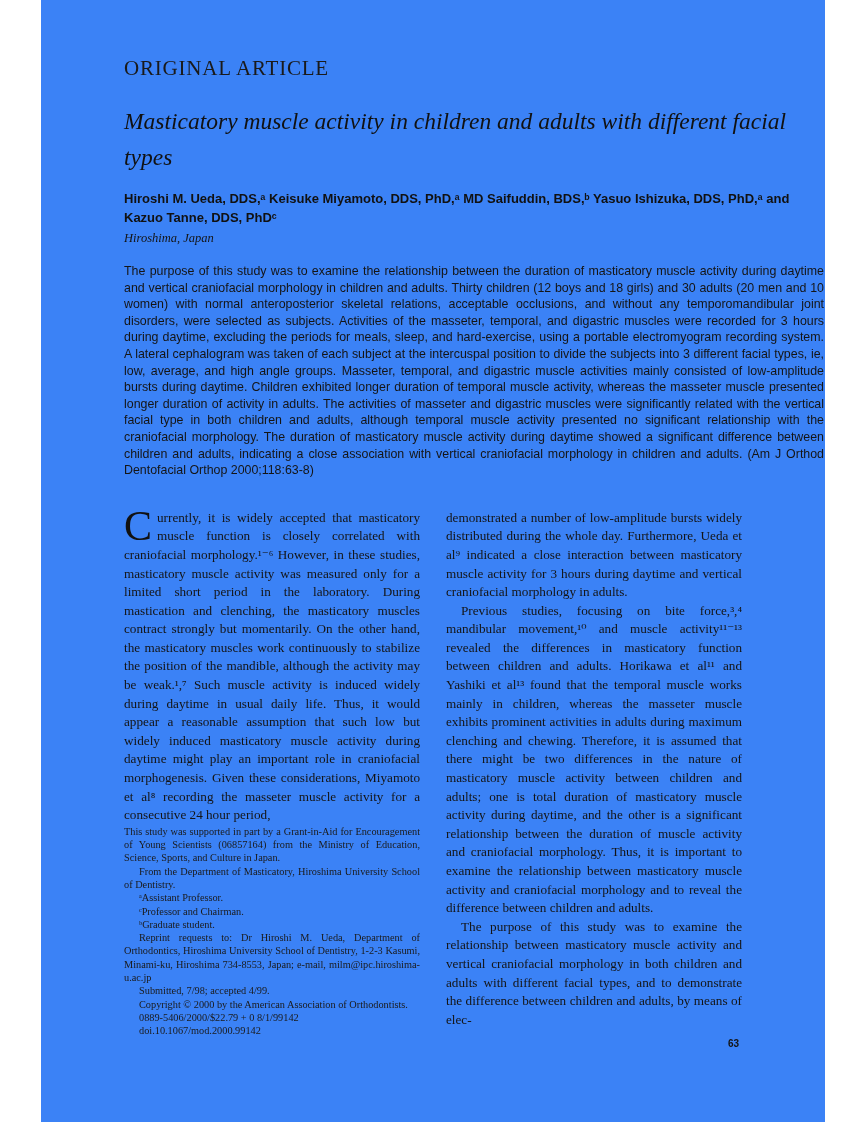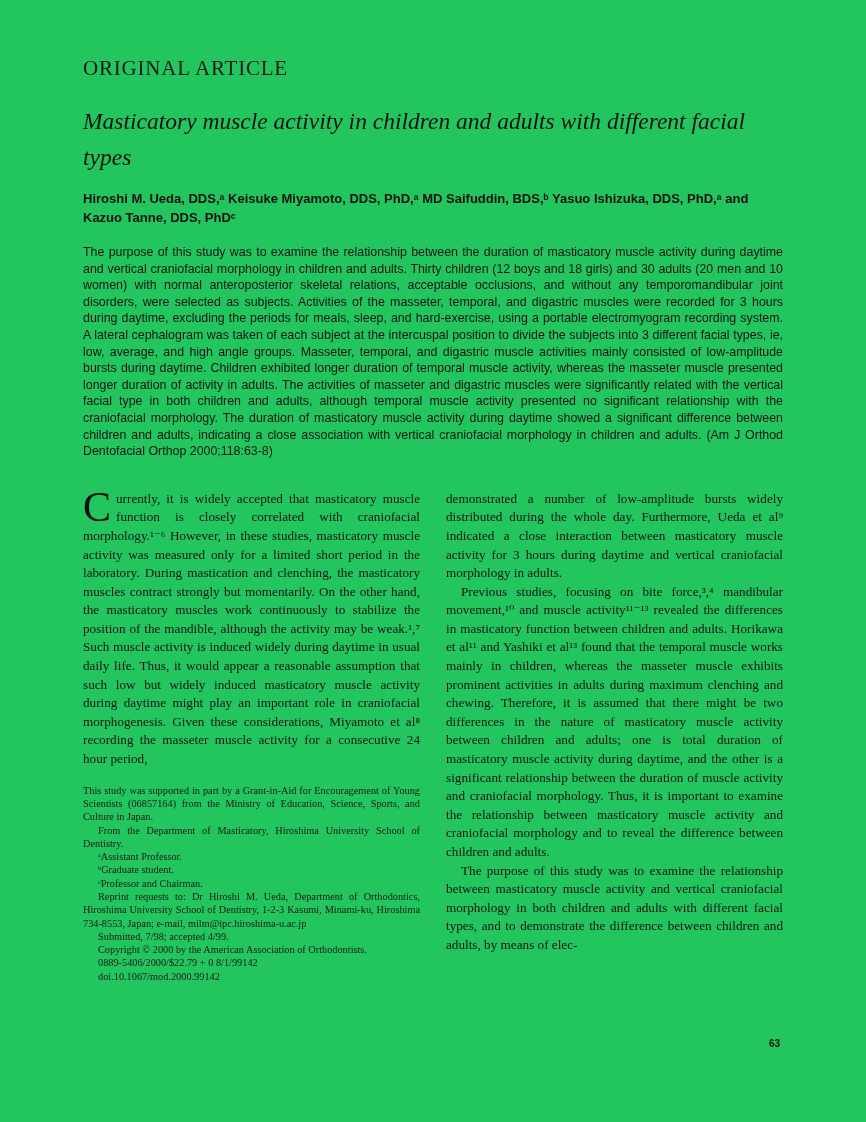--- a/index.html
+++ b/index.html
@@ -1,22 +1,22 @@
 <!DOCTYPE html>
 <html><head>
 <meta charset="utf-8">
 <style>
   * { margin: 0; padding: 0; box-sizing: border-box; }
   html, body { background: #ffffff; }
   .page {
     position: relative;
-    width: 866px;
+    width: 784px;
     height: 1122px;
     margin: 0 auto;
-    background: #22c55e;
+    background: #3b82f6;
     color: #141414;
     padding: 56px 83px 0 83px;
     font-family: "Liberation Serif", "DejaVu Serif", serif;
     overflow: hidden;
   }
   .section-label {
     font-family: "Liberation Serif", "DejaVu Serif", serif;
     font-size: 21px;
     letter-spacing: 0.8px;
     color: #1a1a1a;
@@ -69,21 +69,20 @@
   .col p + p { text-indent: 15px; }
   .drop-cap {
     float: left;
     font-size: 42px;
     line-height: 33px;
     padding: 1px 5px 0 0;
     font-family: "Liberation Serif", "DejaVu Serif", serif;
     color: #111;
   }
   .footnotes {
-    margin-top: 15px;
     font-size: 10.3px;
     line-height: 13.3px;
     text-align: justify;
     color: #1a1a1a;
   }
   .footnotes p { margin: 0; }
   .page-number {
     position: absolute;
     top: 1038px;
     right: 86px;
@@ -96,34 +95,35 @@
 <body>
 
 <div class="page">
 
   <div class="section-label">ORIGINAL ARTICLE</div>
 
   <h1 class="article-title">Masticatory muscle activity in children and adults with different facial types</h1>
 
   <div class="authors">Hiroshi M. Ueda, DDS,ᵃ Keisuke Miyamoto, DDS, PhD,ᵃ MD Saifuddin, BDS,ᵇ Yasuo Ishizuka, DDS, PhD,ᵃ and Kazuo Tanne, DDS, PhDᶜ</div>
 
+  <div class="location">Hiroshima, Japan</div>
 
   <div class="abstract">The purpose of this study was to examine the relationship between the duration of masticatory muscle activity during daytime and vertical craniofacial morphology in children and adults. Thirty children (12 boys and 18 girls) and 30 adults (20 men and 10 women) with normal anteroposterior skeletal relations, acceptable occlusions, and without any temporomandibular joint disorders, were selected as subjects. Activities of the masseter, temporal, and digastric muscles were recorded for 3 hours during daytime, excluding the periods for meals, sleep, and hard-exercise, using a portable electromyogram recording system. A lateral cephalogram was taken of each subject at the intercuspal position to divide the subjects into 3 different facial types, ie, low, average, and high angle groups. Masseter, temporal, and digastric muscle activities mainly consisted of low-amplitude bursts during daytime. Children exhibited longer duration of temporal muscle activity, whereas the masseter muscle presented longer duration of activity in adults. The activities of masseter and digastric muscles were significantly related with the vertical facial type in both children and adults, although temporal muscle activity presented no significant relationship with the craniofacial morphology. The duration of masticatory muscle activity during daytime showed a significant difference between children and adults, indicating a close association with vertical craniofacial morphology in children and adults. (Am J Orthod Dentofacial Orthop 2000;118:63-8)</div>
 
   <div class="columns">
 
     <div class="col">
       <p><span class="drop-cap">C</span><span>urrently, it is widely accepted that masticatory muscle function is closely correlated with craniofacial morphology.¹⁻⁶ However, in these studies, masticatory muscle activity was measured only for a limited short period in the laboratory. During mastication and clenching, the masticatory muscles contract strongly but momentarily. On the other hand, the masticatory muscles work continuously to stabilize the position of the mandible, although the activity may be weak.¹,⁷ Such muscle activity is induced widely during daytime in usual daily life. Thus, it would appear a reasonable assumption that such low but widely induced masticatory muscle activity during daytime might play an important role in craniofacial morphogenesis. Given these considerations, Miyamoto et al⁸ recording the masseter muscle activity for a consecutive 24 hour period,</span></p>
 
       <div class="footnotes">
         <p>This study was supported in part by a Grant-in-Aid for Encouragement of Young Scientists (06857164) from the Ministry of Education, Science, Sports, and Culture in Japan.</p>
         <p>From the Department of Masticatory, Hiroshima University School of Dentistry.</p>
         <p>ᵃAssistant Professor.</p>
+        <p>ᶜProfessor and Chairman.</p>
         <p>ᵇGraduate student.</p>
-        <p>ᶜProfessor and Chairman.</p>
         <p>Reprint requests to: Dr Hiroshi M. Ueda, Department of Orthodontics, Hiroshima University School of Dentistry, 1-2-3 Kasumi, Minami-ku, Hiroshima 734-8553, Japan; e-mail, milm@ipc.hiroshima-u.ac.jp</p>
         <p>Submitted, 7/98; accepted 4/99.</p>
         <p>Copyright © 2000 by the American Association of Orthodontists.</p>
         <p>0889-5406/2000/$22.79 + 0   8/1/99142</p>
         <p>doi.10.1067/mod.2000.99142</p>
       </div>
     </div>
 
     <div class="col">
       <p>demonstrated a number of low-amplitude bursts widely distributed during the whole day. Furthermore, Ueda et al⁹ indicated a close interaction between masticatory muscle activity for 3 hours during daytime and vertical craniofacial morphology in adults.</p>

